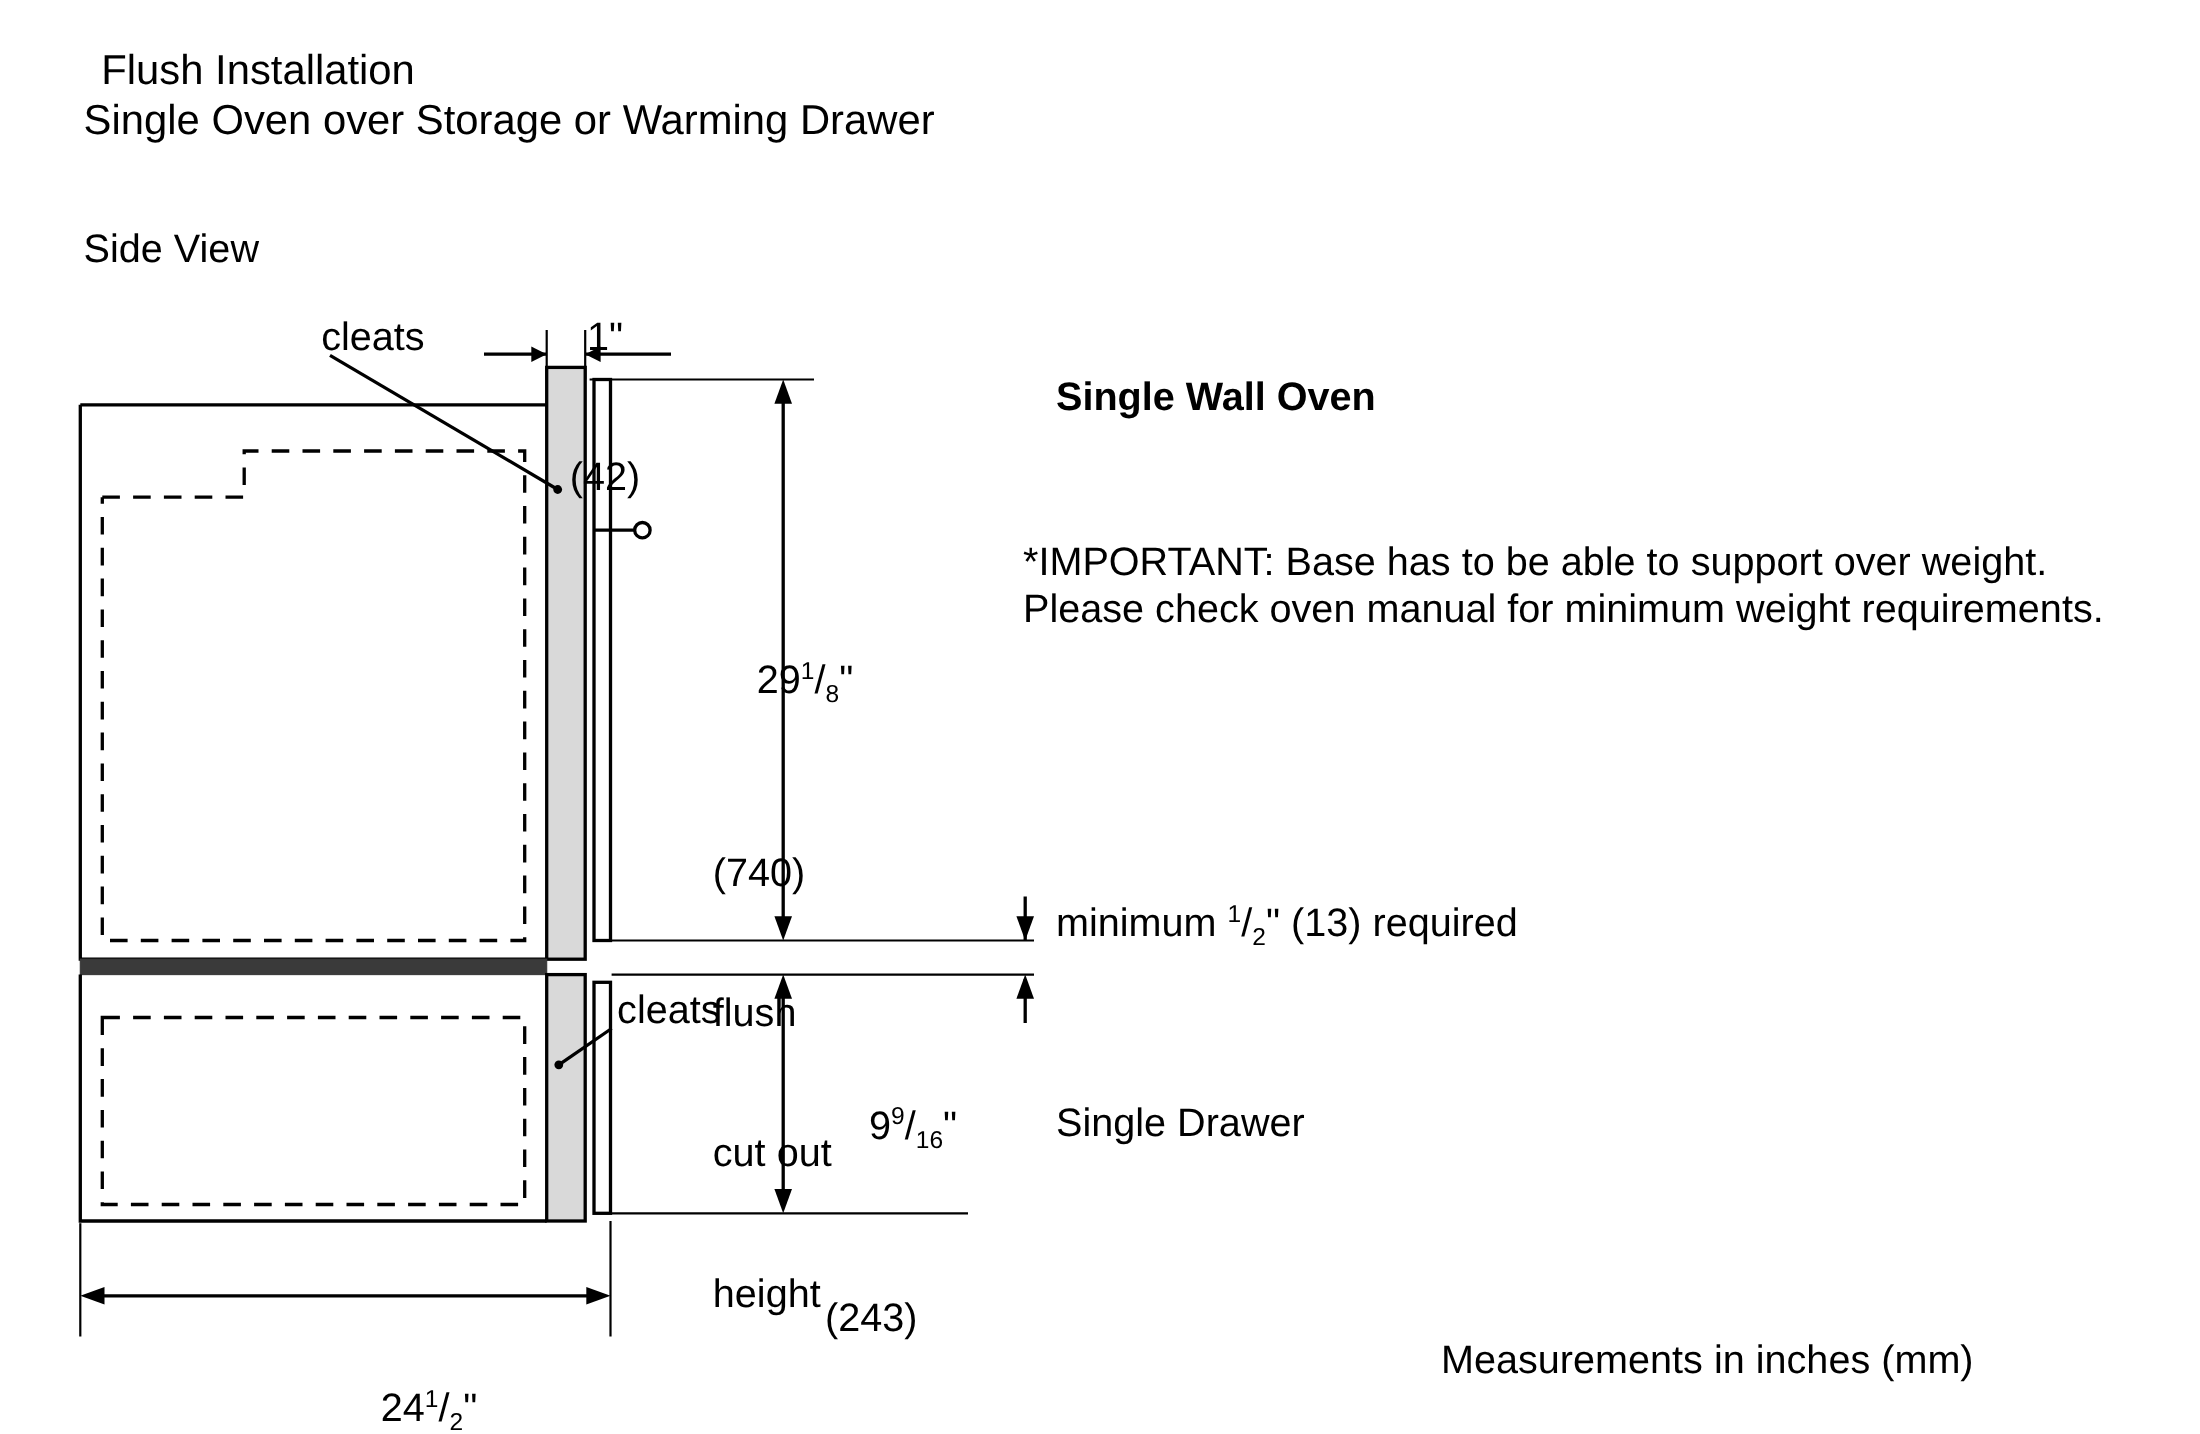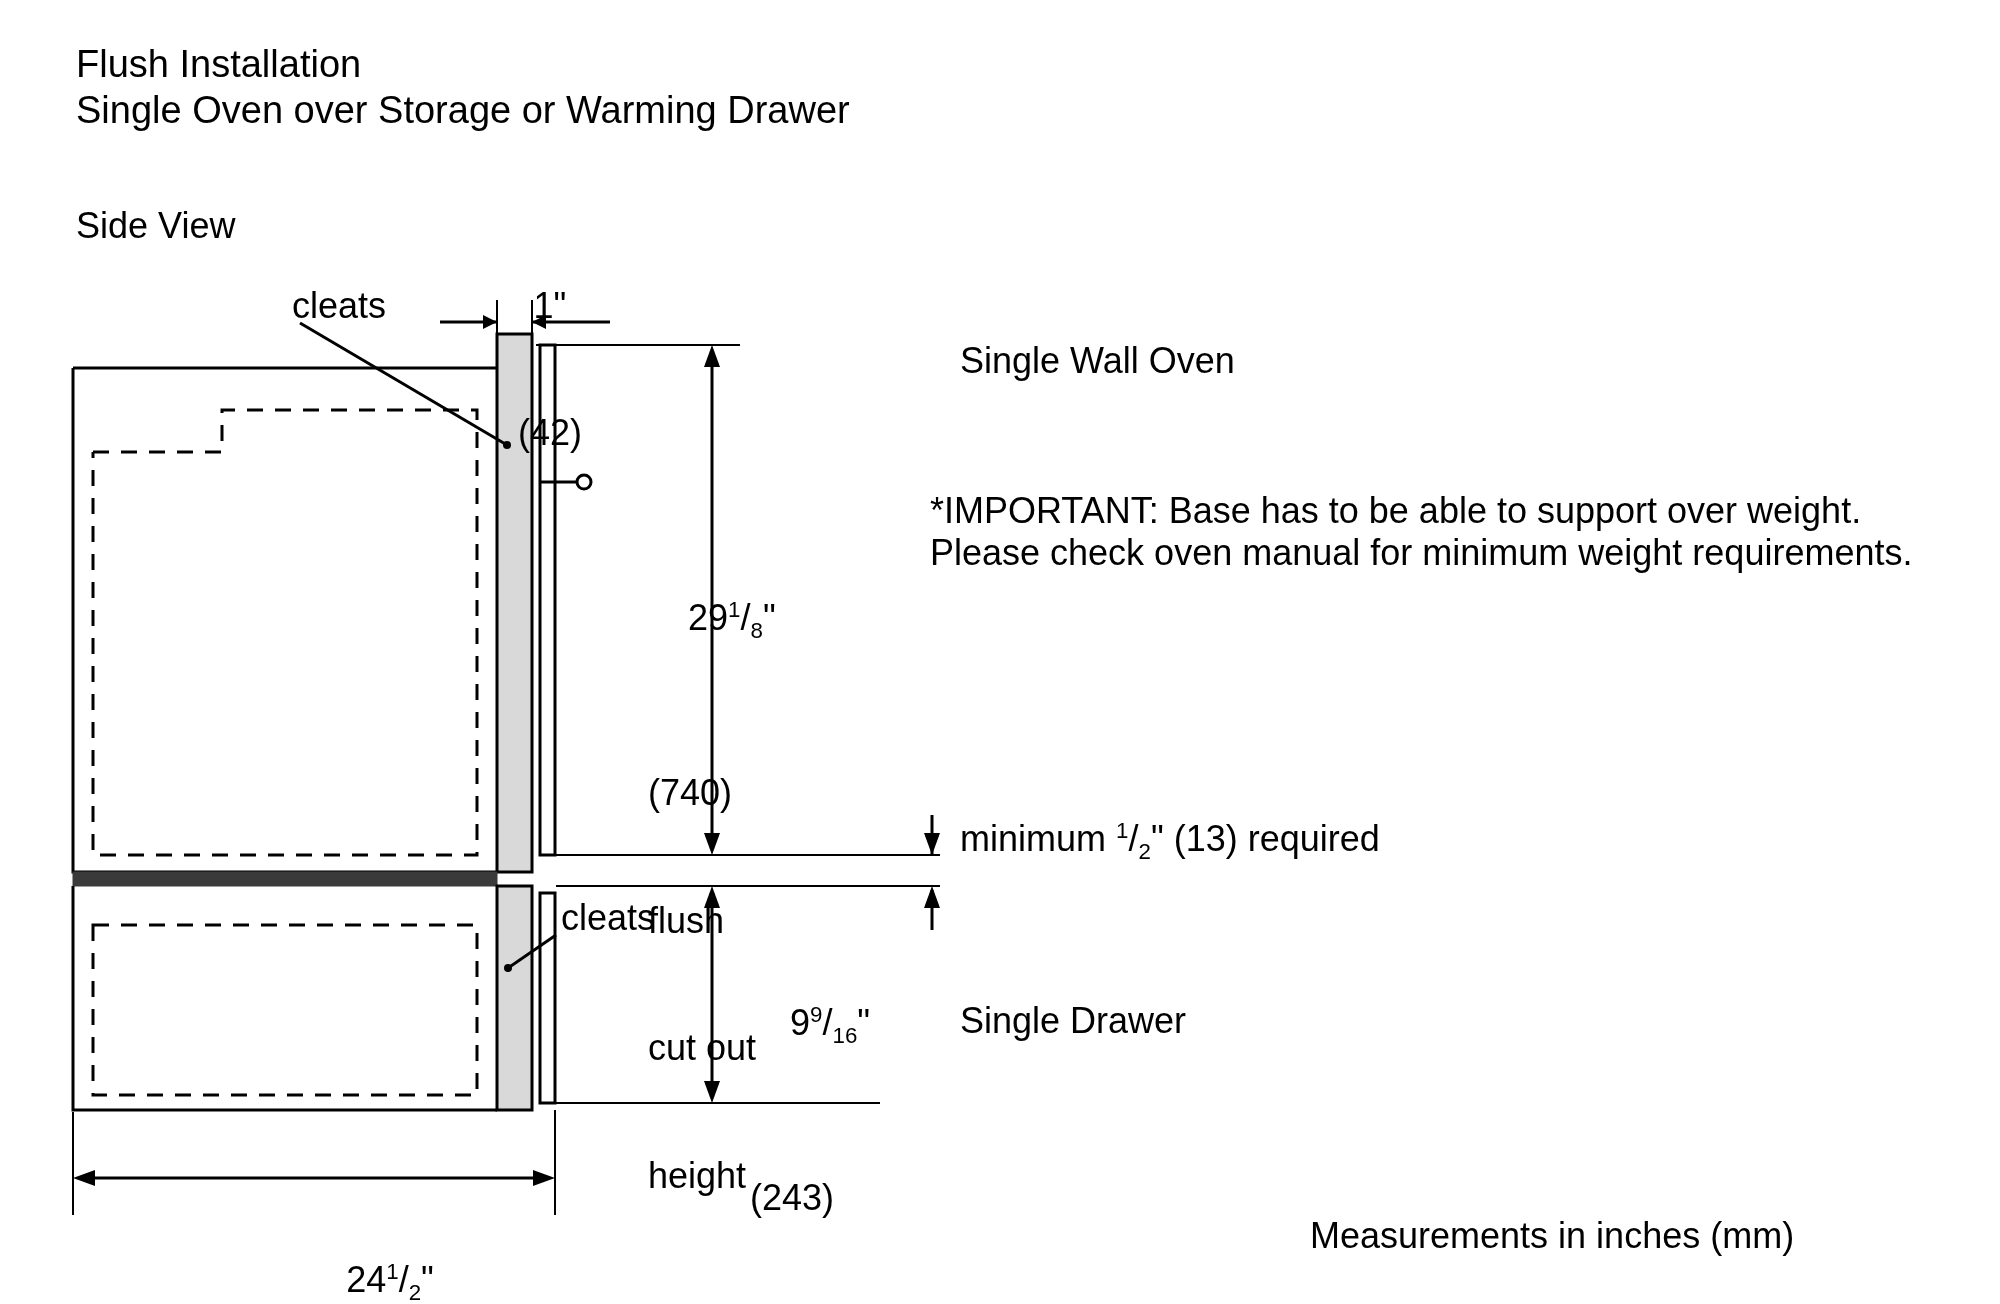--- a/index.html
+++ b/index.html
@@ -12,34 +12,34 @@
     height: 1304px;
     position: relative;
     font-family: "Liberation Sans", sans-serif;
     color: #000000;
     overflow: hidden;
   }
   .abs { position: absolute; }
   .t { white-space: pre; line-height: 1.18; }
 
   
-  #title-line1 { left: 76px; top: 42px; font-size: 38px; }
+  #title-line1 { left: 92px; top: 42px; font-size: 38px; }
   #title-line2 { left: 76px; top: 88px; font-size: 38px; text-align: center; }
 
   #side-view-label { left: 76px; top: 205px; font-size: 36px; }
 
   #cleats-top-label { left: 292px; top: 285px; font-size: 36px; }
   #cleats-bottom-label { left: 561px; top: 897px; font-size: 36px; }
 
   #dim-top-label { left: 648px; top: 470px; font-size: 36px; text-align: left; }
   #dim-bottom-label { left: 750px; top: 875px; font-size: 36px; text-align: left; }
   #dim-width-label { left: 240px; top: 1132px; font-size: 36px; text-align: center; width: 260px; }
   #dim-thickness-label { left: 490px; top: 200px; font-size: 36px; text-align: center; width: 120px; }
 
-  #right-oven-title { left: 960px; top: 340px; font-size: 36px; }
+  #right-oven-title { left: 960px; top: 340px; font-size: 36px; font-weight: bold; }
   #right-important { left: 930px; top: 490px; font-size: 36px; width: 1030px; }
   #right-min-gap { left: 960px; top: 818px; font-size: 36px; width: 620px; }
   #right-warming { left: 960px; top: 1000px; font-size: 36px; }
   #footer-note { left: 1310px; top: 1215px; font-size: 36px; }
 
   sup, sub { font-size: 0.62em; }
   sup { vertical-align: super; }
   sub { vertical-align: sub; }
 
   

